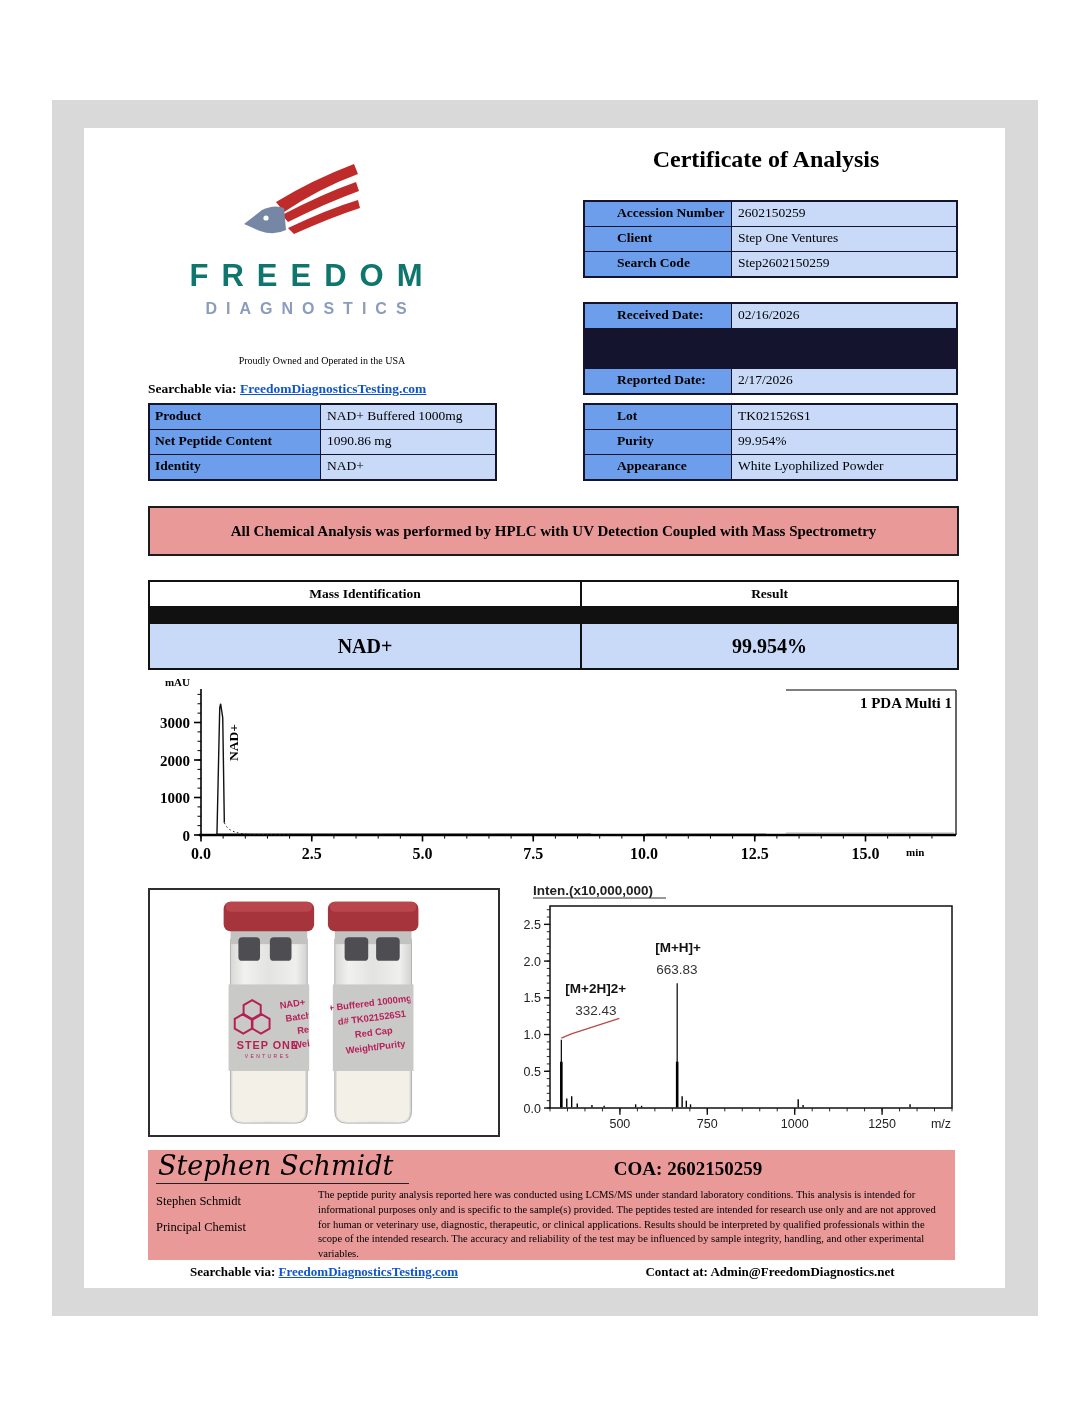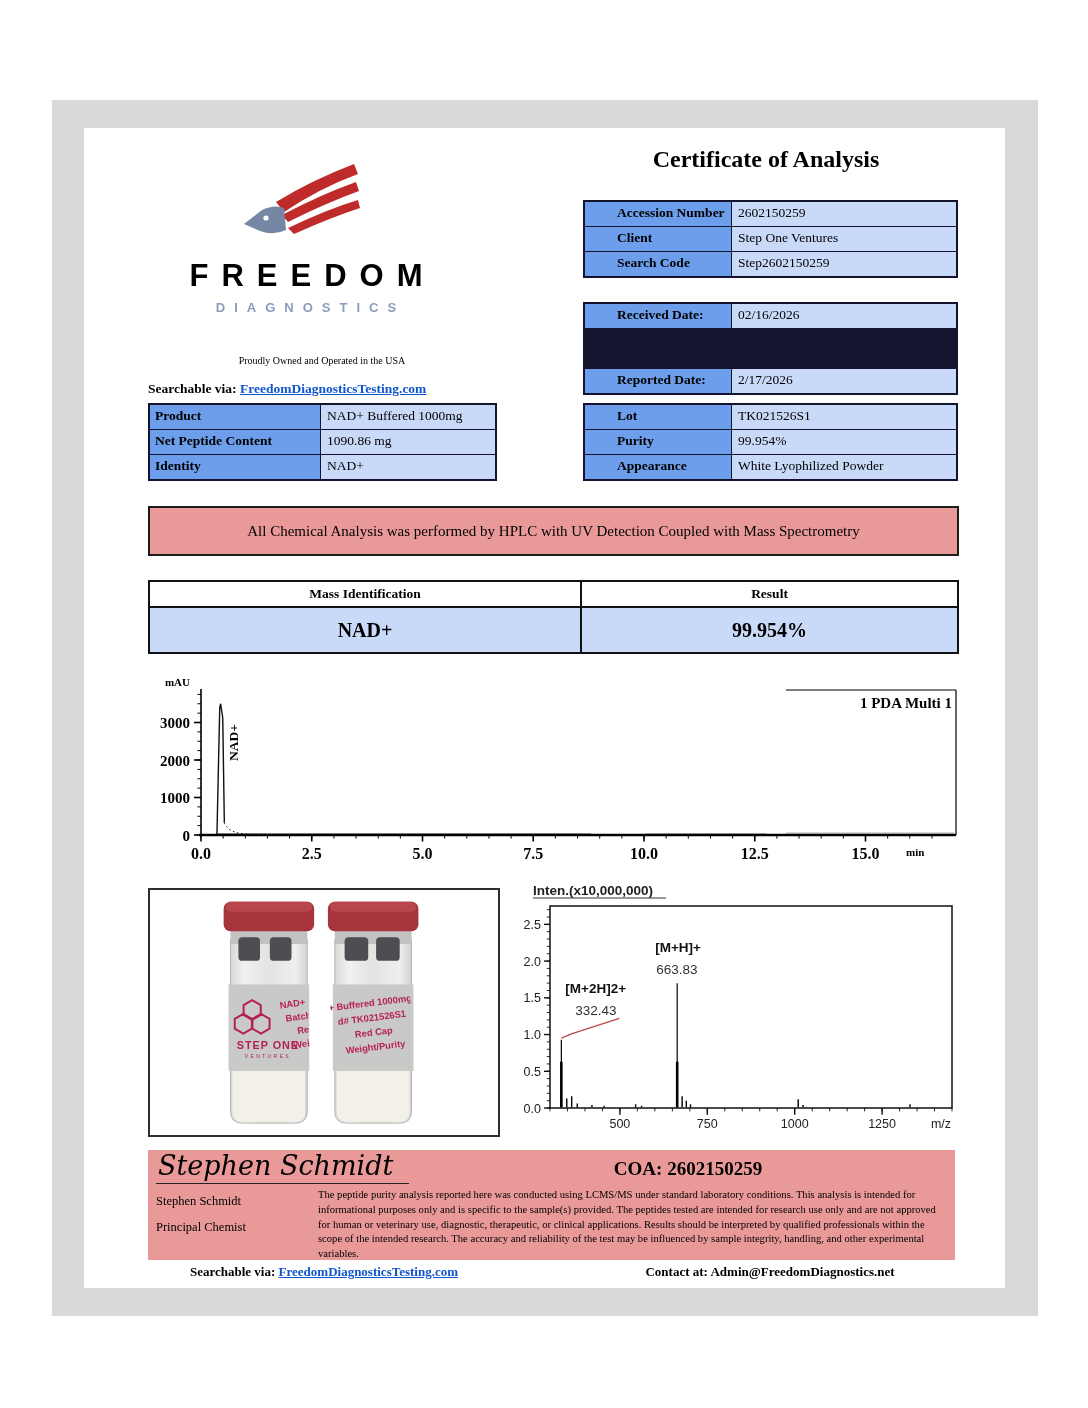--- a/index.html
+++ b/index.html
@@ -3,47 +3,47 @@
 <meta charset="utf-8">
 <style>
   html,body{margin:0;padding:0;width:1088px;height:1408px;background:#ffffff;overflow:hidden;
     font-family:"Liberation Serif",serif;color:#000;}
   .shadow-frame{position:absolute;left:52px;top:100px;width:986px;height:1216px;background:#d9d9d9;}
   .page{position:absolute;left:84px;top:128px;width:921px;height:1160px;background:#ffffff;}
   .abs{position:absolute;}
 
   
   .logo-word{position:absolute;left:78px;top:130px;width:288px;text-align:center;
-    font-family:"Liberation Sans",sans-serif;font-weight:bold;font-size:31px;color:#000000;
+    font-family:"Liberation Sans",sans-serif;font-weight:bold;font-size:31px;color:#0f766e;
     letter-spacing:13px;text-indent:13px;}
   .logo-sub{position:absolute;left:78px;top:172px;width:288px;text-align:center;
-    font-family:"Liberation Sans",sans-serif;font-weight:bold;font-size:13px;color:#8c9cbe;
+    font-family:"Liberation Sans",sans-serif;font-weight:bold;font-size:16px;color:#8c9cbe;
     letter-spacing:9px;text-indent:9px;}
   .tagline{position:absolute;left:38px;top:227px;width:400px;text-align:center;
     font-weight:normal;font-size:10px;}
   .search-top{position:absolute;left:64px;top:253px;font-weight:bold;font-size:13.5px;}
   .link{color:#1155cc;text-decoration:underline;font-weight:bold;cursor:pointer;}
 
   .doc-title{position:absolute;left:390px;top:18px;width:584px;text-align:center;
     font-weight:bold;font-size:24px;}
 
   
   .itable{position:absolute;border:2px solid #14142e;background:#14142e;
     display:flex;flex-direction:column;gap:1px;}
   .irow{display:flex;gap:1px;height:24px;}
   .ilabel{background:#6d9eeb;font-weight:bold;font-size:13.5px;padding:3px 0 0 5px;box-sizing:border-box;}
   .ivalue{flex:1;background:#c9daf8;font-size:13.5px;padding:3px 0 0 6px;box-sizing:border-box;}
   .wide .ilabel{width:170px;}
   .narrow .ilabel{width:146px;padding-left:32px;}
 
   .banner{position:absolute;left:64px;top:378px;width:807px;height:46px;background:#ea9999;
-    border:2px solid #1c1c1c;text-align:center;font-weight:normal;font-size:15px;line-height:46px;}
+    border:2px solid #1c1c1c;text-align:center;font-weight:bold;font-size:15px;line-height:46px;}
 
   .mtable{position:absolute;left:64px;top:452px;width:807px;border:2px solid #111;
-    background:#111;display:flex;flex-direction:column;gap:2px;}
+    background:#111;display:flex;flex-direction:column;gap:18px;}
   .mrow{display:flex;gap:2px;}
   .mh{background:#fff;height:24px;line-height:24px;text-align:center;font-weight:bold;font-size:13.5px;}
   .md{background:#c9daf8;height:44px;line-height:44px;text-align:center;font-weight:bold;font-size:20px;}
   .mc1{width:430px;}
   .mc2{flex:1;}
 
   .panel-vials{position:absolute;left:64px;top:760px;width:348px;height:245px;
     background:#fff;border:2.5px solid #2e2e2e;}
   .panel-ms{position:absolute;left:436px;top:748px;width:448px;height:266px;background:#fff;}
   .panel-hplc{position:absolute;left:62px;top:547px;width:815px;height:197px;background:#fff;}

